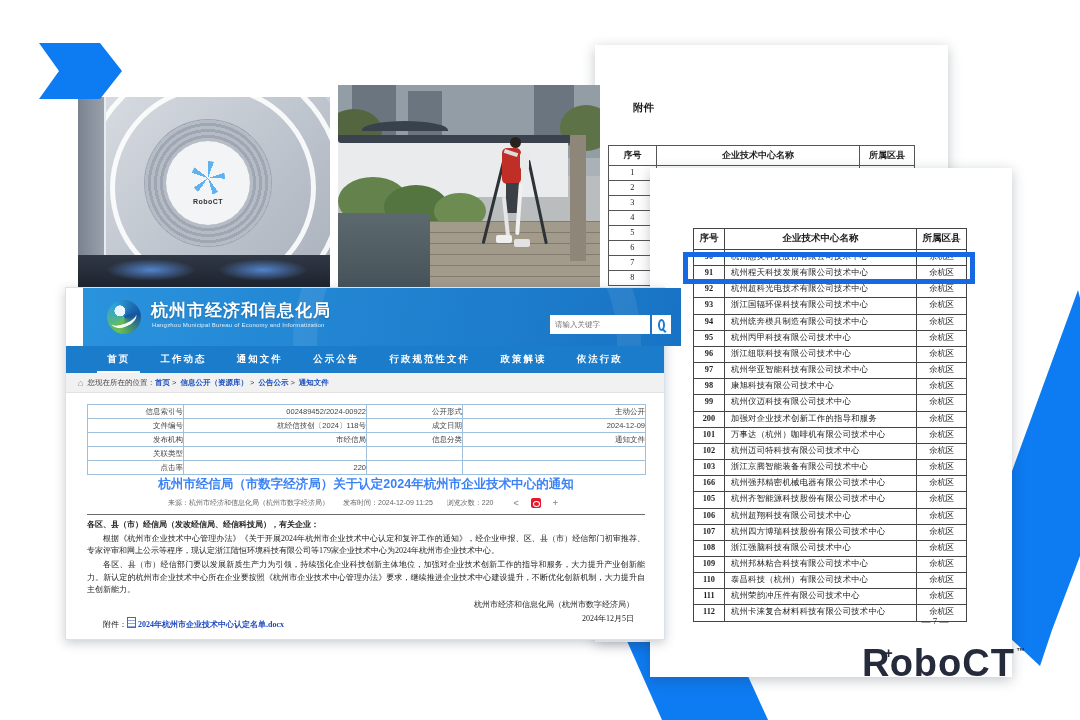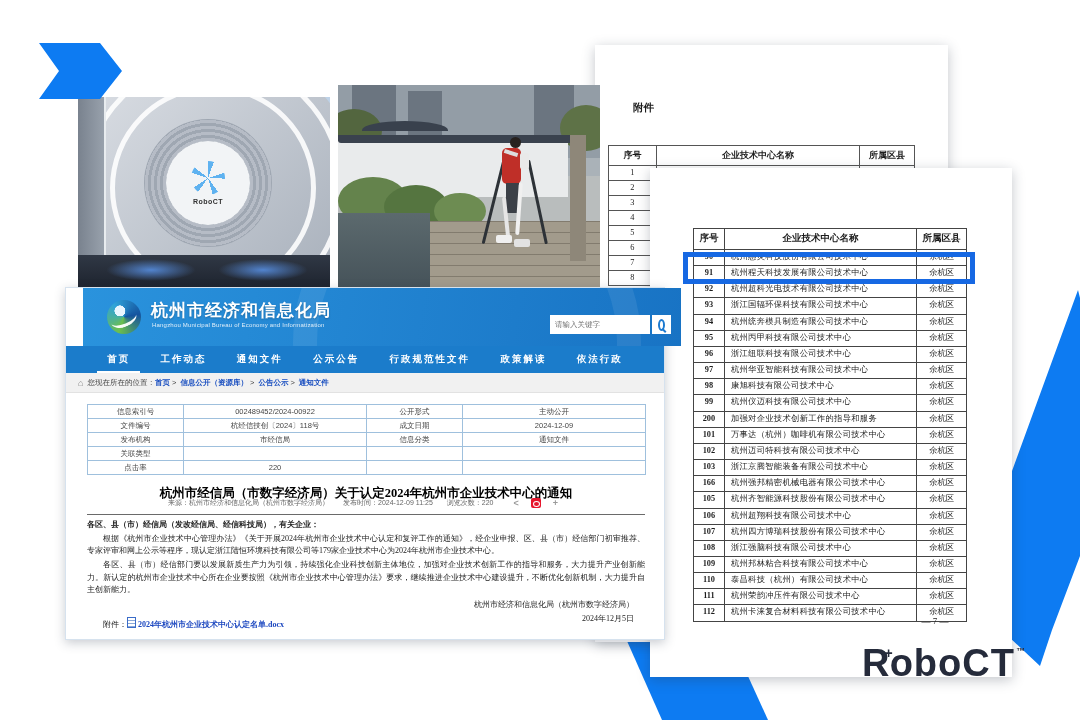--- a/index.html
+++ b/index.html
@@ -114,24 +114,24 @@
 .nav-item{color:#fff;font-size:9.5px;font-weight:bold;letter-spacing:2px;position:relative;cursor:pointer;white-space:nowrap;}
 .nav-item.active::after{content:"";position:absolute;left:-10px;right:-10px;bottom:-7px;height:2px;background:#fff;}
 .crumb{position:absolute;left:0;top:85px;width:100%;height:20px;background:#f1f1f1;border-bottom:1px solid #e2e2e2;
   display:flex;align-items:center;font-size:7.5px;color:#444;padding-left:12px;box-sizing:border-box;}
 .crumb .home-ico{color:#777;margin-right:4px;font-size:9px;}
 .crumb b{color:#1a4fc0;font-weight:bold;}
 .crumb .sep{color:#444;margin:0 2px;}
 .info-table{position:absolute;left:21px;top:116px;width:558px;border-top:1px solid #9fc0dd;border-left:1px solid #9fc0dd;}
 .it-row{display:flex;height:14px;}
 .it-row>div{border-right:1px solid #9fc0dd;border-bottom:1px solid #9fc0dd;box-sizing:border-box;
-  font-size:7.5px;color:#444;text-align:center;line-height:13px;overflow:hidden;white-space:nowrap;}
+  font-size:7.5px;color:#444;text-align:right;line-height:13px;overflow:hidden;white-space:nowrap;}
 .it-c0{width:96px;} .it-c1{width:183px;} .it-c2{width:96px;} .it-c3{width:183px;}
 .art-title{position:absolute;left:21px;top:188px;width:558px;text-align:center;
-  font-family:Liberation Serif, serif;font-size:12.5px;font-weight:bold;color:#000000;margin-top:9px;}
+  font-family:Liberation Sans, sans-serif;font-size:12.5px;font-weight:bold;color:#3b82f6;}
 .art-meta{position:absolute;left:21px;top:210px;width:558px;text-align:center;font-size:7px;color:#666;}
 .art-meta span{margin:0 6px;}
 .share{display:inline-flex;align-items:center;margin-left:8px;vertical-align:middle;}
 .share-ico{color:#9a9a9a;font-size:9px;font-weight:bold;margin-right:4px;}
 .weibo-ico{width:10px;height:10px;background:#e6162d;border-radius:2px;margin-right:4px;position:relative;}
 .weibo-ico::after{content:"";position:absolute;left:2px;top:3px;width:5px;height:4px;border:1px solid #fff;border-radius:50%;}
 .plus-ico{color:#9a9a9a;font-size:9px;font-weight:bold;}
 .art-divider{position:absolute;left:21px;top:226px;width:558px;height:1px;background:#6a6a6a;}
 .art-body{position:absolute;left:21px;top:231px;width:558px;font-family:"Liberation Serif",serif;
   font-size:8px;line-height:1.58;color:#222;text-align:justify;}

